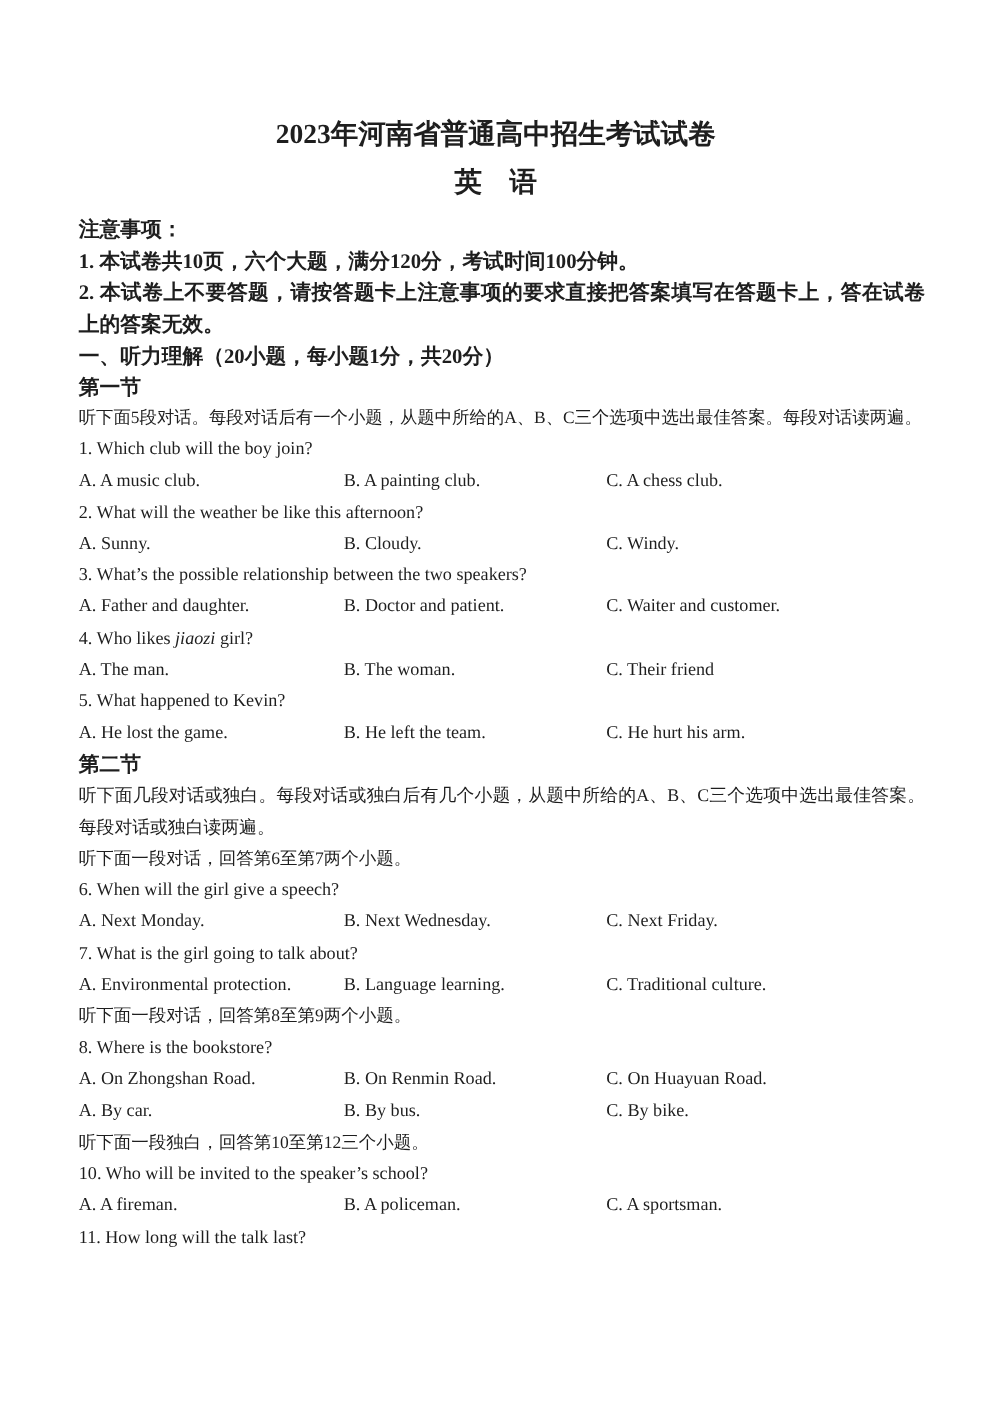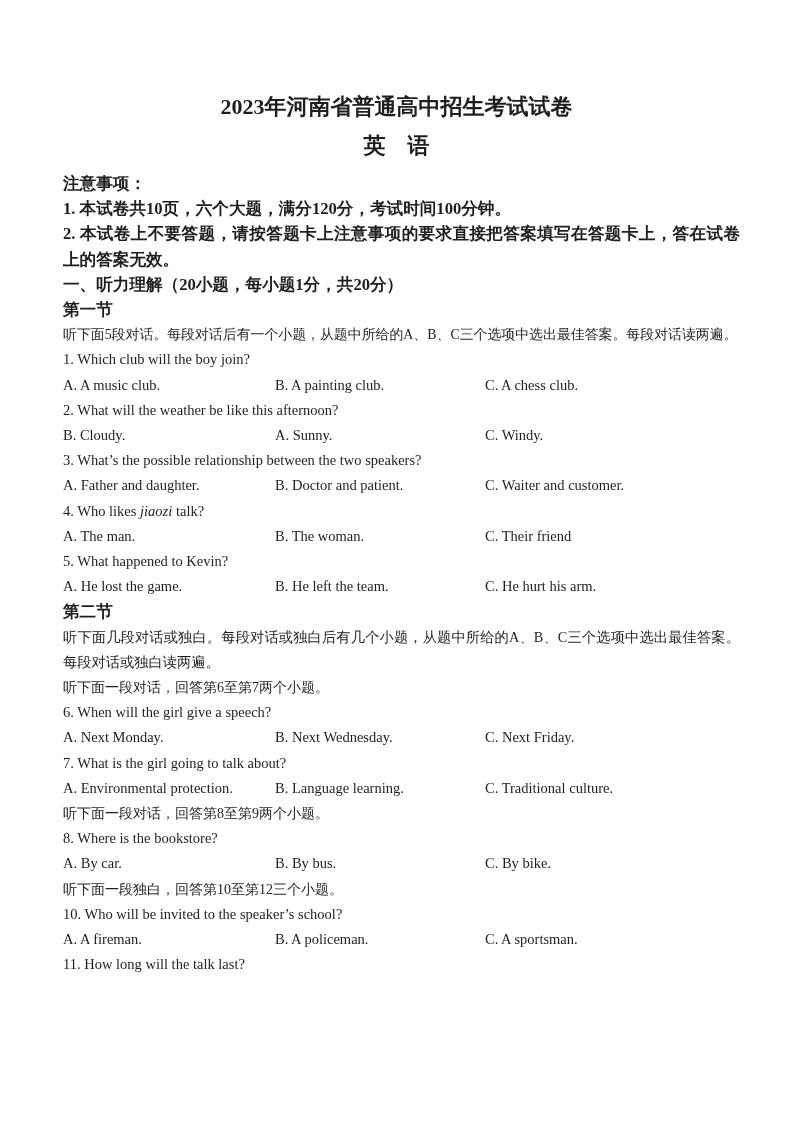--- a/index.html
+++ b/index.html
@@ -59,33 +59,33 @@
 
     <div class="l en">1. Which club will the boy join?</div>
     <div class="optrow en">
       <span class="opt">A. A music club.</span>
       <span class="opt">B. A painting club.</span>
       <span class="opt">C. A chess club.</span>
     </div>
 
     <div class="l en">2. What will the weather be like this afternoon?</div>
     <div class="optrow en">
+      <span class="opt">A. Sunny.</span>
       <span class="opt">B. Cloudy.</span>
-      <span class="opt">A. Sunny.</span>
       <span class="opt">C. Windy.</span>
     </div>
 
     <div class="l en">3. What’s the possible relationship between the two speakers?</div>
     <div class="optrow en">
       <span class="opt">A. Father and daughter.</span>
       <span class="opt">B. Doctor and patient.</span>
       <span class="opt">C. Waiter and customer.</span>
     </div>
 
-    <div class="l en"><span>4. Who likes </span><em>jiaozi</em><span> talk?</span></div>
+    <div class="l en"><span>4. Who likes </span><em>jiaozi</em><span> girl?</span></div>
     <div class="optrow en">
       <span class="opt">A. The man.</span>
       <span class="opt">B. The woman.</span>
       <span class="opt">C. Their friend</span>
     </div>
 
     <div class="l en">5. What happened to Kevin?</div>
     <div class="optrow en">
       <span class="opt">A. He lost the game.</span>
       <span class="opt">B. He left the team.</span>
@@ -107,20 +107,25 @@
     <div class="l en">7. What is the girl going to talk about?</div>
     <div class="optrow en">
       <span class="opt">A. Environmental protection.</span>
       <span class="opt">B. Language learning.</span>
       <span class="opt">C. Traditional culture.</span>
     </div>
 
     <div class="l cjk">听下面一段对话，回答第8至第9两个小题。</div>
 
     <div class="l en">8. Where is the bookstore?</div>
+    <div class="optrow en">
+      <span class="opt">A. On Zhongshan Road.</span>
+      <span class="opt">B. On Renmin Road.</span>
+      <span class="opt">C. On Huayuan Road.</span>
+    </div>
 
     <div class="optrow en">
       <span class="opt">A. By car.</span>
       <span class="opt">B. By bus.</span>
       <span class="opt">C. By bike.</span>
     </div>
 
     <div class="l cjk">听下面一段独白，回答第10至第12三个小题。</div>
 
     <div class="l en">10. Who will be invited to the speaker’s school?</div>

